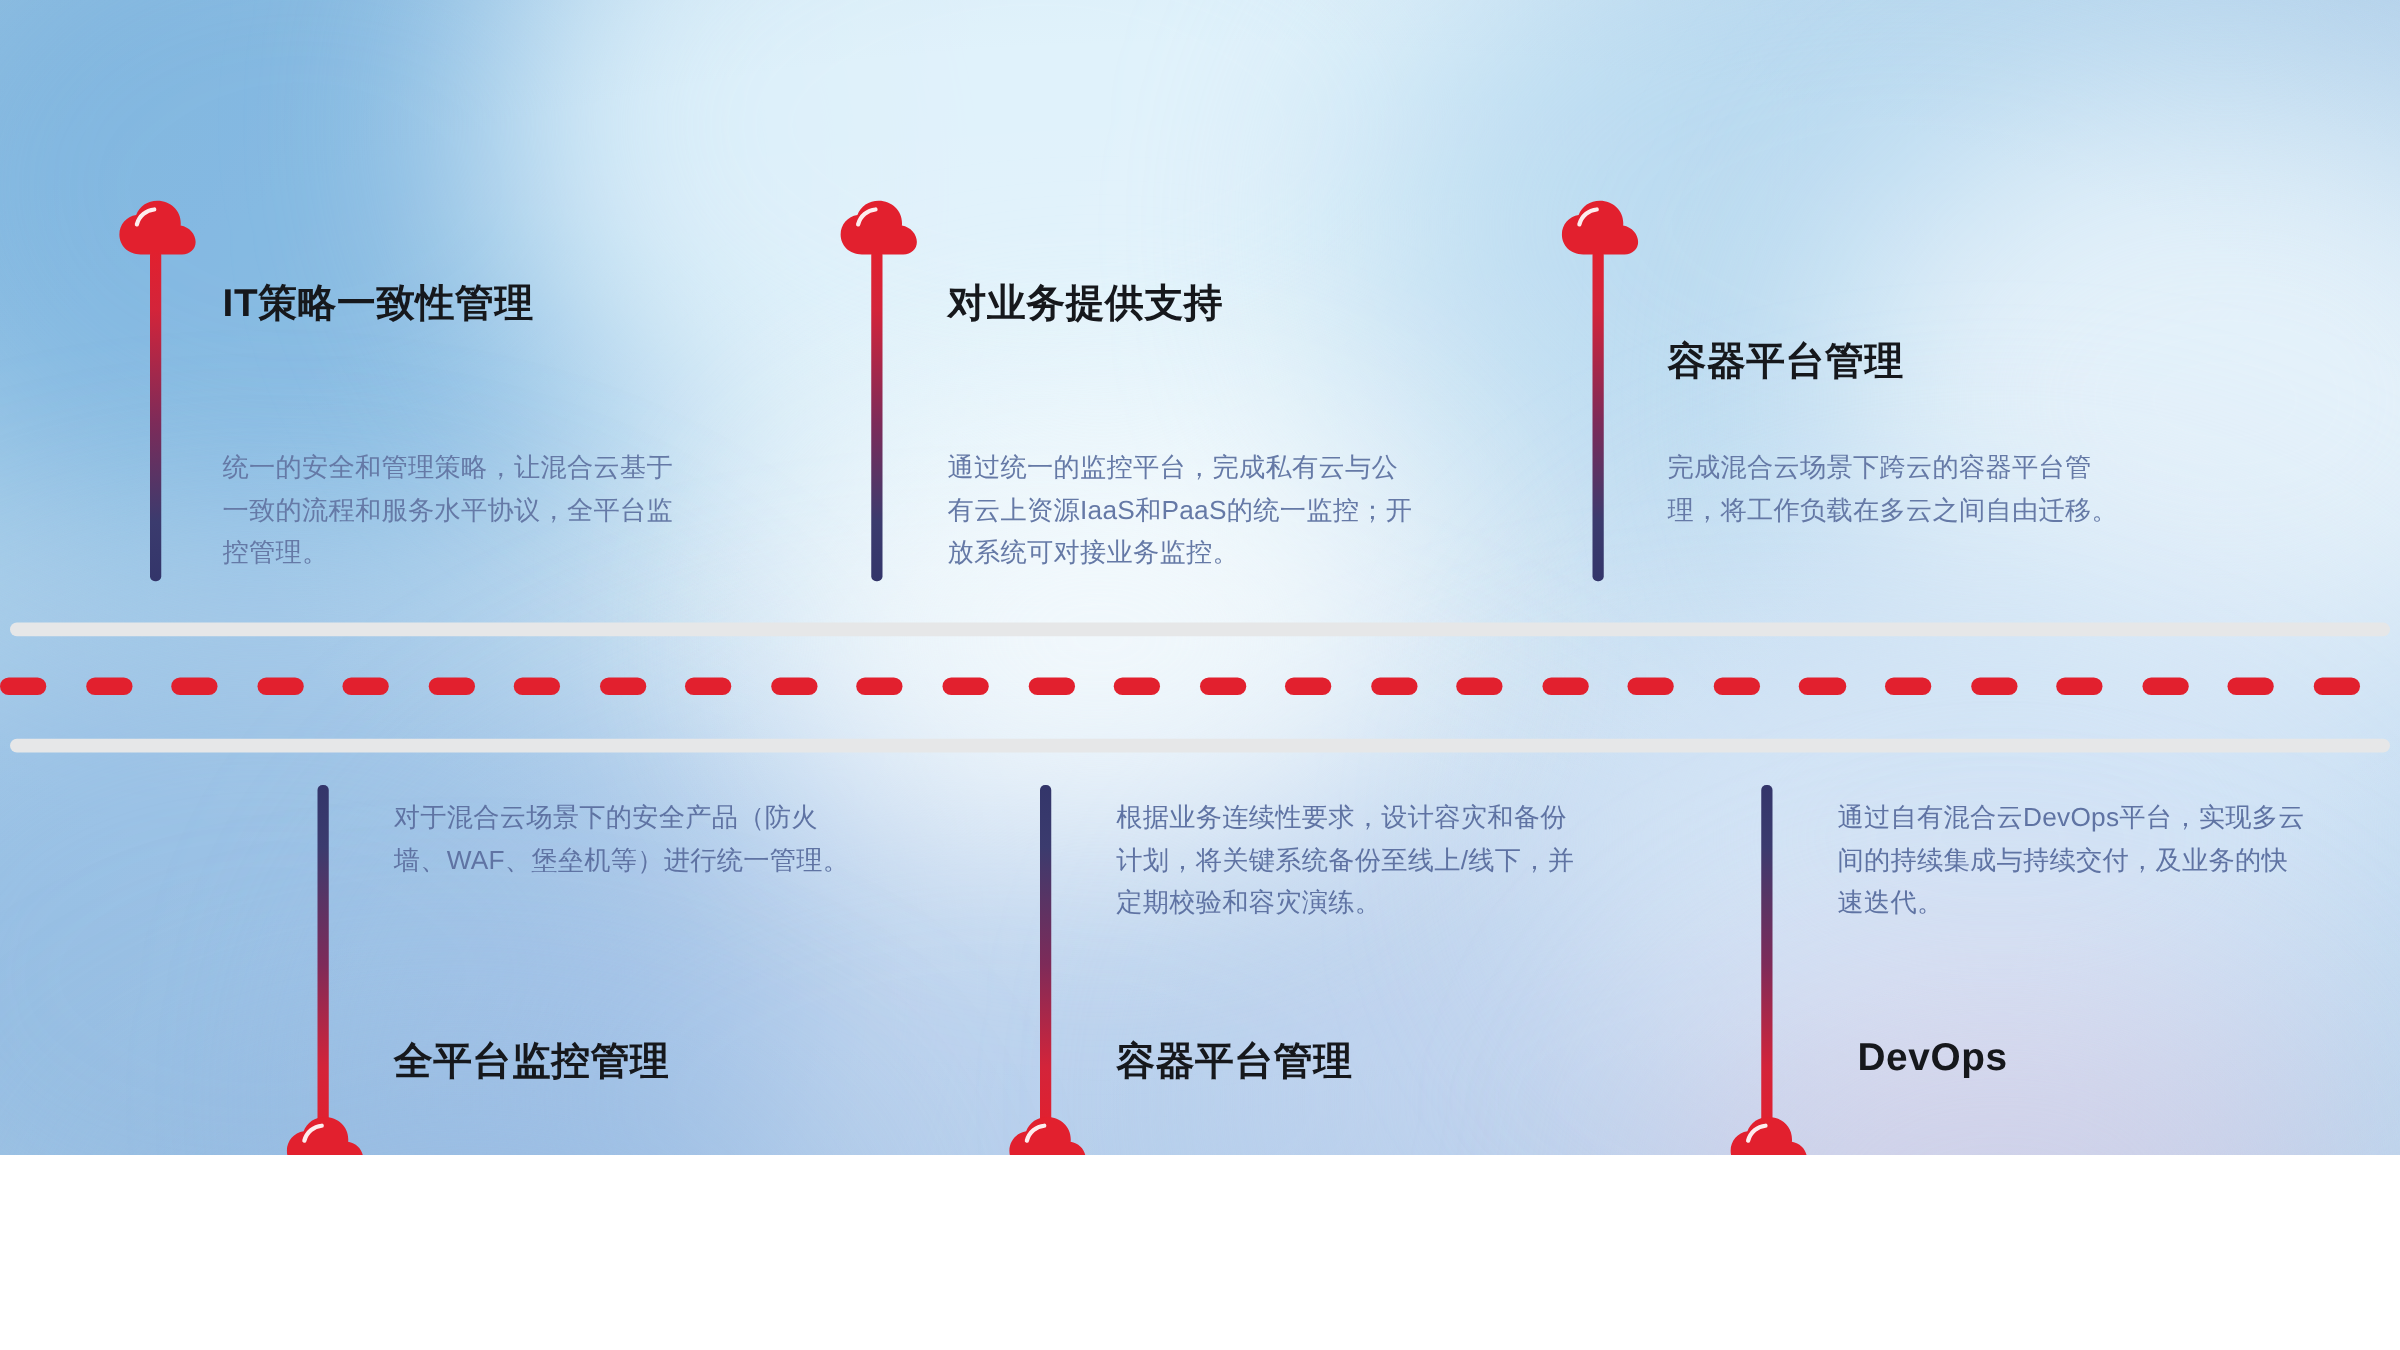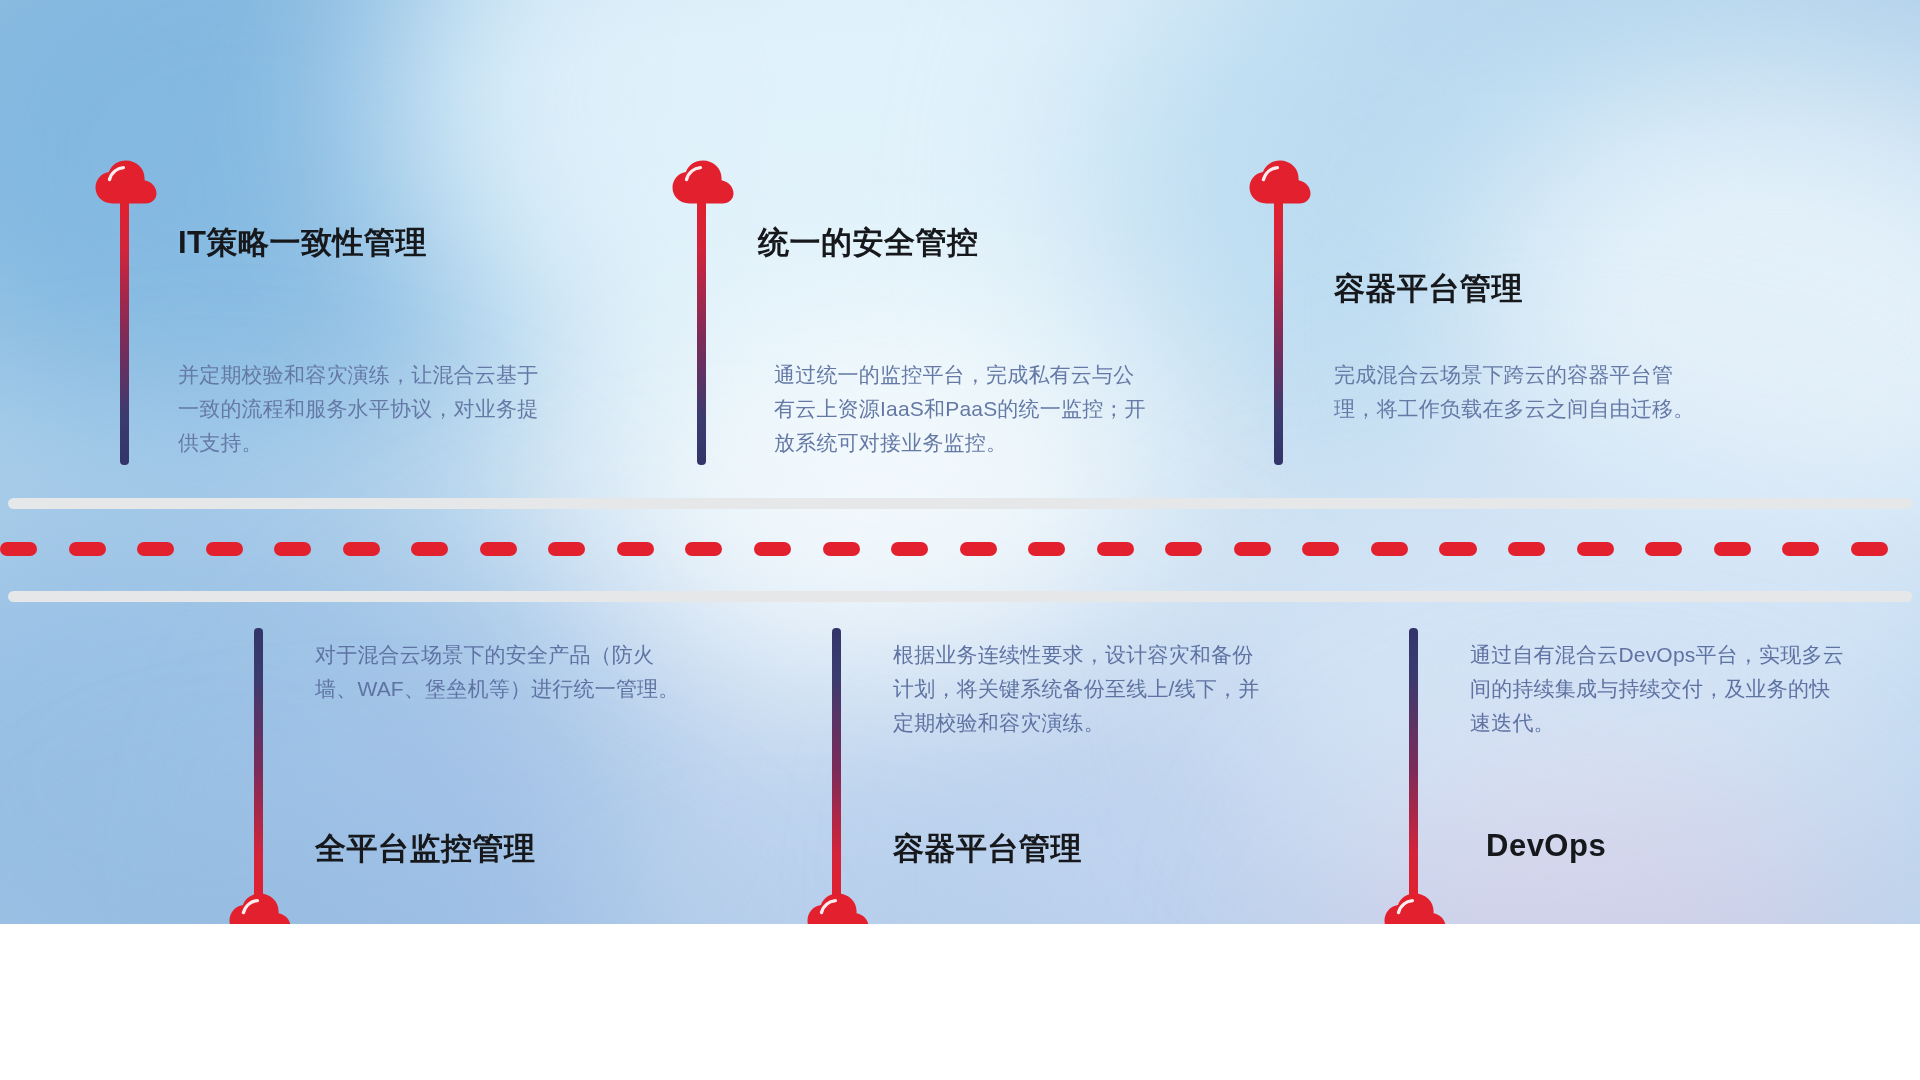--- a/index.html
+++ b/index.html
@@ -177,36 +177,36 @@
       <svg viewBox="0 0 62 44" xmlns="http://www.w3.org/2000/svg">
         <path d="M17.5 43.5 C7.6 43.5 0.5 36.6 0.5 27.6 C0.5 19.6 6.2 13.2 13.9 12.0
                  C16.4 4.9 23.2 0.5 30.9 0.5 C41.4 0.5 49.6 8.3 49.6 18.4
                  C49.6 19.1 49.6 19.7 49.5 20.3 C56.6 21.6 61.5 27.2 61.5 33.6
                  C61.5 39.2 57.0 43.5 50.6 43.5 Z" fill="#e2202e"></path>
         <path d="M14.5 19.5 C16.4 12.6 22.0 8.2 28.4 7.6" stroke="#ffffff" stroke-width="3.4" stroke-linecap="round" fill="none" opacity="0.92"></path>
       </svg>
     </div>
     <div class="stem down" style="left:120px; top:200px; height:265px;"></div>
     <div class="col-title" style="left:178px; top:222px;">IT策略一致性管理</div>
-    <div class="col-body upper" style="left:178px; top:358px;">并定期校验和容灾演练，让混合云基于一致的流程和服务水平协议，对业务提供支持。</div>
+    <div class="col-body upper" style="left:178px; top:358px;">统一的安全和管理策略，让混合云基于一致的流程和服务水平协议，全平台监控管理。</div>
   </div>
 
   <div class="col">
     <div class="cloud" style="left:672px; top:160px;">
       <svg viewBox="0 0 62 44" xmlns="http://www.w3.org/2000/svg">
         <path d="M17.5 43.5 C7.6 43.5 0.5 36.6 0.5 27.6 C0.5 19.6 6.2 13.2 13.9 12.0
                  C16.4 4.9 23.2 0.5 30.9 0.5 C41.4 0.5 49.6 8.3 49.6 18.4
                  C49.6 19.1 49.6 19.7 49.5 20.3 C56.6 21.6 61.5 27.2 61.5 33.6
                  C61.5 39.2 57.0 43.5 50.6 43.5 Z" fill="#e2202e"></path>
         <path d="M14.5 19.5 C16.4 12.6 22.0 8.2 28.4 7.6" stroke="#ffffff" stroke-width="3.4" stroke-linecap="round" fill="none" opacity="0.92"></path>
       </svg>
     </div>
     <div class="stem down" style="left:697px; top:200px; height:265px;"></div>
-    <div class="col-title" style="left:758px; top:222px;">统一的安全管控</div>
-    <div class="col-body upper" style="left:758px; top:358px;margin-left:16px;">通过统一的监控平台，完成私有云与公有云上资源IaaS和PaaS的统一监控；开放系统可对接业务监控。</div>
+    <div class="col-title" style="left:758px; top:222px;">对业务提供支持</div>
+    <div class="col-body upper" style="left:758px; top:358px;">通过统一的监控平台，完成私有云与公有云上资源IaaS和PaaS的统一监控；开放系统可对接业务监控。</div>
   </div>
 
   <div class="col">
     <div class="cloud" style="left:1249px; top:160px;">
       <svg viewBox="0 0 62 44" xmlns="http://www.w3.org/2000/svg">
         <path d="M17.5 43.5 C7.6 43.5 0.5 36.6 0.5 27.6 C0.5 19.6 6.2 13.2 13.9 12.0
                  C16.4 4.9 23.2 0.5 30.9 0.5 C41.4 0.5 49.6 8.3 49.6 18.4
                  C49.6 19.1 49.6 19.7 49.5 20.3 C56.6 21.6 61.5 27.2 61.5 33.6
                  C61.5 39.2 57.0 43.5 50.6 43.5 Z" fill="#e2202e"></path>
         <path d="M14.5 19.5 C16.4 12.6 22.0 8.2 28.4 7.6" stroke="#ffffff" stroke-width="3.4" stroke-linecap="round" fill="none" opacity="0.92"></path>

